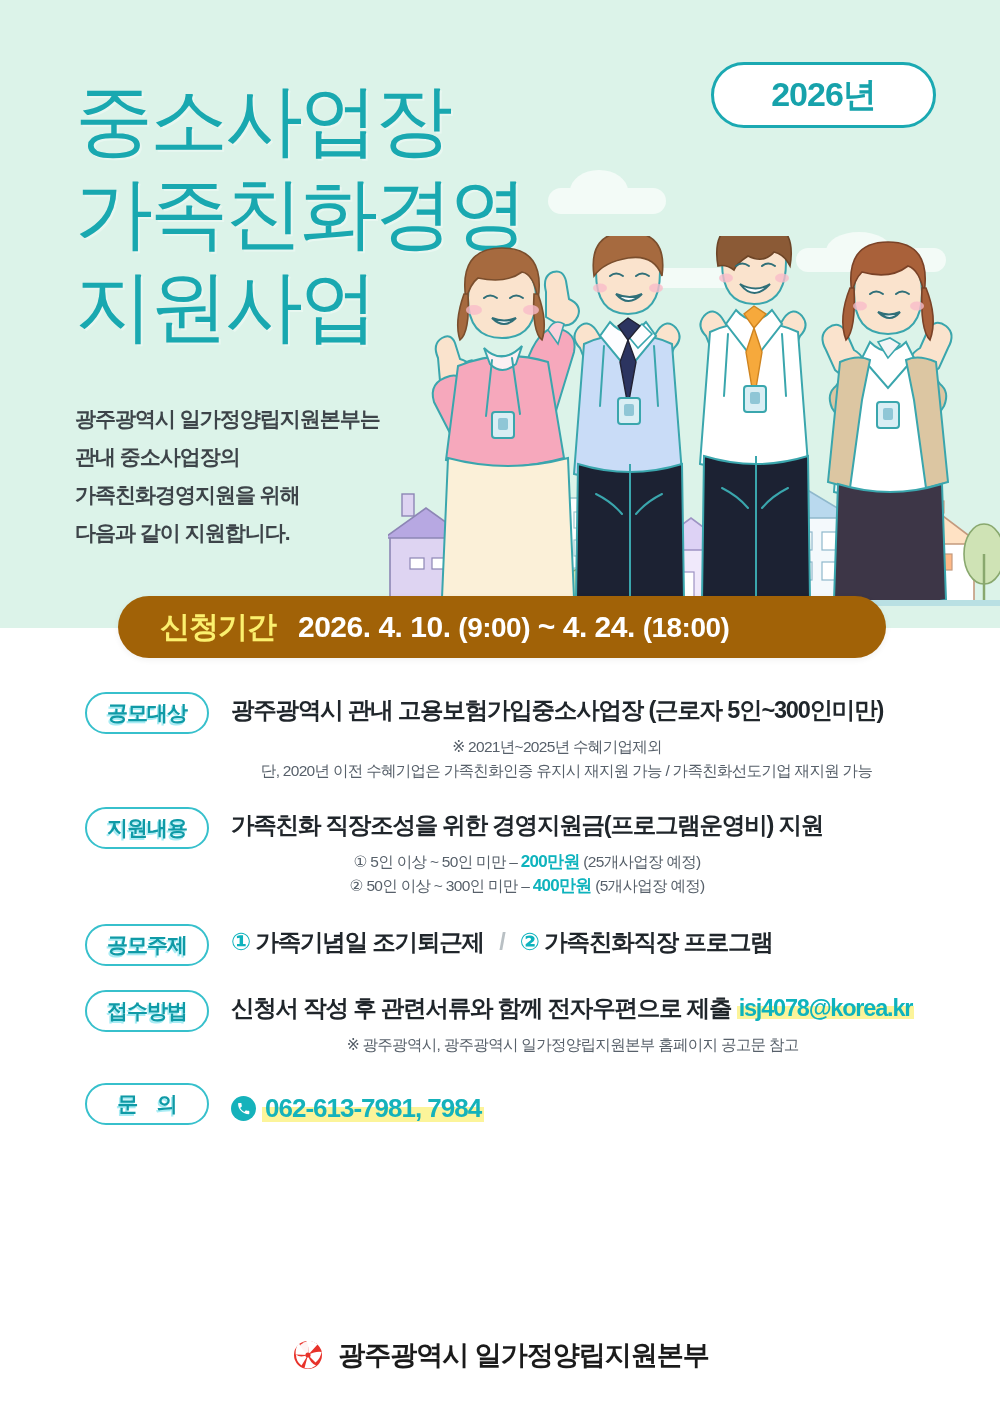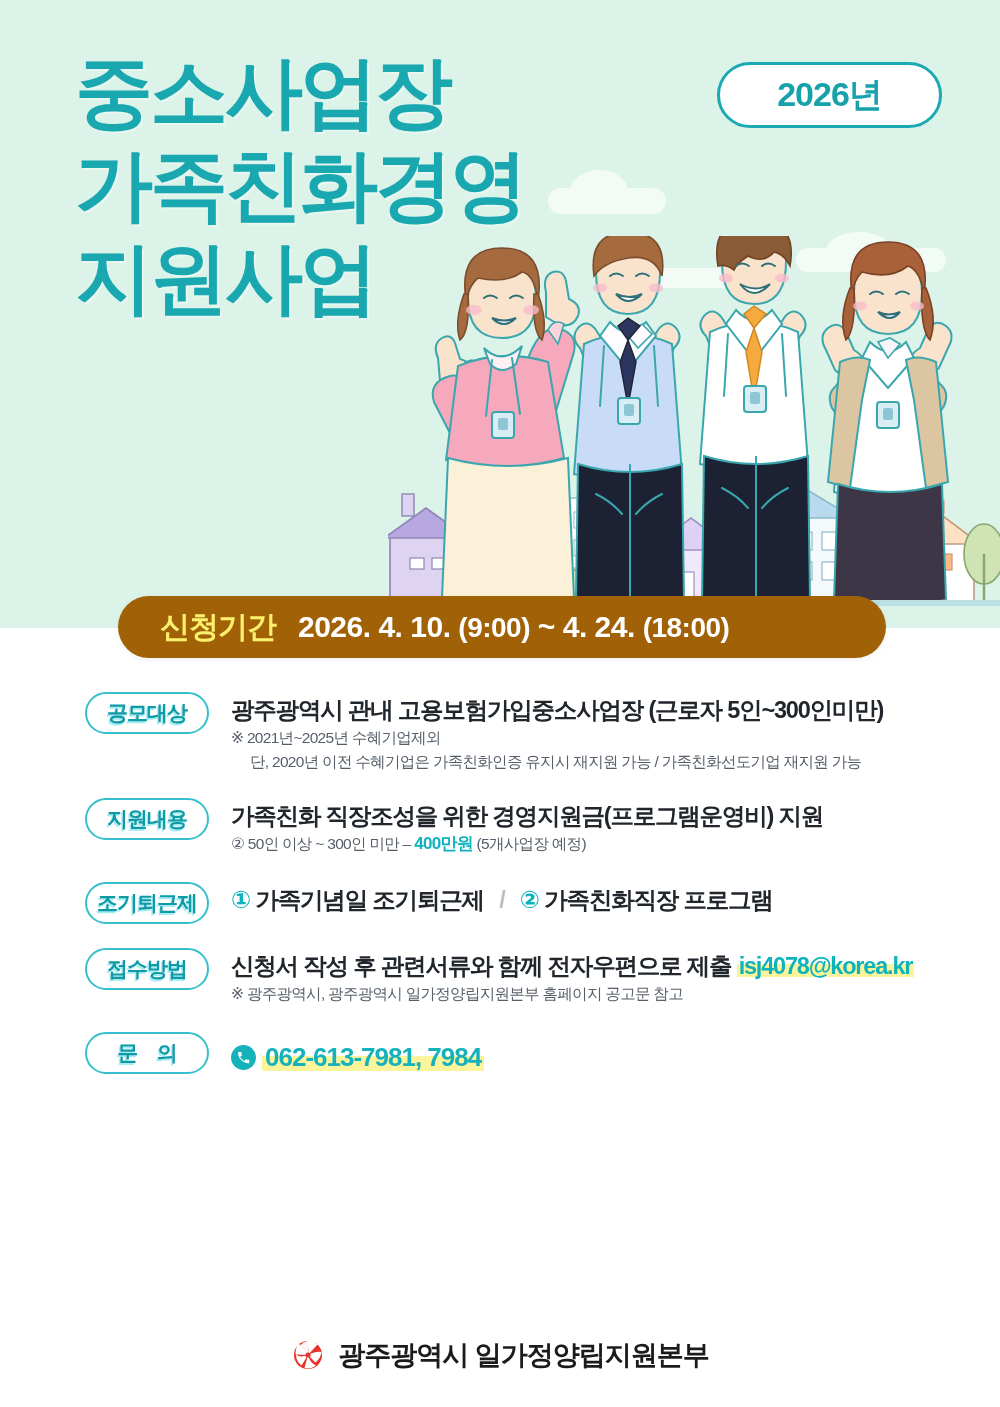--- a/index.html
+++ b/index.html
@@ -30,33 +30,33 @@
 
   .cloud { position: absolute; background: #f3fbf7; border-radius: 100px; }
   .cloud.c1 { width: 118px; height: 26px; left: 548px; top: 188px; }
   .cloud.c1:before { content:""; position:absolute; width:58px; height:42px; background:#f3fbf7; border-radius:50%; left:22px; top:-18px;}
   .cloud.c2 { width: 150px; height: 24px; left: 796px; top: 248px; }
   .cloud.c2:before { content:""; position:absolute; width:66px; height:38px; background:#f3fbf7; border-radius:50%; left:30px; top:-16px;}
   .cloud.c3 { width: 96px; height: 20px; left: 640px; top: 268px; }
 
   .hero-title {
     position: absolute;
-    left: 75px; top: 46px;
+    left: 75px; top: 74px;
     font-size: 78px;
     line-height: 93px;
-    font-weight: 700;
+    font-weight: 400;
     color: #19a8b0;
     letter-spacing: -3px;
     white-space: pre-line;
     text-shadow: 2px 2px 0 rgba(255,255,255,0.35);
   }
 
   .year-badge {
     position: absolute;
-    right: 58px; top: 62px;
+    right: 64px; top: 62px;
     width: 225px; height: 66px;
     border: 3px solid #1ba9b2;
     border-radius: 40px;
     background: #ffffff;
     display: flex; align-items: center; justify-content: center;
     font-size: 34px; font-weight: 700; color: #17a2ab;
     letter-spacing: -1px;
   }
 
   .hero-sub {
@@ -118,22 +118,23 @@
     background: linear-gradient(transparent 42%, #fcf49a 42%, #fcf49a 92%, transparent 92%);
     padding: 0 2px;
   }
   .circnum {
     display: inline-block;
     color: #0eb3bd; font-weight: 700; font-size: 24px;
   }
   .slash { color: #b9c0c4; padding: 0 10px; font-weight: 700; }
 
   .sec-note {
+    margin-top: 9px;
     font-size: 15.5px; line-height: 24px; color: #57606a;
-    letter-spacing: -0.7px; font-weight: 400;
+    letter-spacing: -0.7px; font-weight: 400; text-align: center;
   }
   .sec-note .indent { display: block; padding-left: 19px; }
   .sec-note .teal-b { color: #0eb3bd; font-weight: 700; font-size: 17px; }
 
   .sec-line2 {
     margin-top: 8px;
     font-size: 26px; font-weight: 700; letter-spacing: -1px;
     display: flex; align-items: center; gap: 6px;
   }
   .phone-ic {
@@ -168,20 +169,24 @@
     <div class="cloud c1"></div>
     <div class="cloud c2"></div>
     <div class="cloud c3"></div>
 
     <div class="hero-title">중소사업장
 가족친화경영
 지원사업</div>
 
     <div class="year-badge">2026년</div>
 
+    <div class="hero-sub">광주광역시 일가정양립지원본부는
+관내 중소사업장의
+가족친화경영지원을 위해
+다음과 같이 지원합니다.</div>
 
     <div class="illus">
       <svg width="612" height="392" viewBox="0 0 612 392" xmlns="http://www.w3.org/2000/svg">
         <defs>
           <style>
             .ln{fill:none;stroke:#3aa6ad;stroke-width:2;stroke-linecap:round;stroke-linejoin:round}
             .lnd{fill:none;stroke:#2f6f78;stroke-width:2;stroke-linecap:round;stroke-linejoin:round}
             .sk{fill:#fae3cd}
             .hair{fill:#a66a3f}
           </style>
@@ -355,29 +360,32 @@
           <span class="indent">단, 2020년 이전 수혜기업은 가족친화인증 유지시 재지원 가능 / 가족친화선도기업 재지원 가능</span>
         </div>
       </div>
     </div>
 
     <div class="section" style="margin-bottom:24px;">
       <div class="pill">지원내용</div>
       <div class="sec-body">
         <div class="sec-head">가족친화 직장조성을 위한 경영지원금(프로그램운영비) 지원</div>
         <div class="sec-note">
+          <span>
+            <span>① 5인 이상 ~ 50인 미만 – </span><span class="teal-b">200만원</span><span> (25개사업장 예정)</span>
+          </span>
           <span style="display:block">
             <span>② 50인 이상 ~ 300인 미만 – </span><span class="teal-b">400만원</span><span> (5개사업장 예정)</span>
           </span>
         </div>
       </div>
     </div>
 
     <div class="section" style="margin-bottom:22px;">
-      <div class="pill">조기퇴근제</div>
+      <div class="pill">공모주제</div>
       <div class="sec-body">
         <div class="sec-head">
           <span class="circnum">①</span>
           <span>가족기념일 조기퇴근제</span>
           <span class="slash">/</span>
           <span class="circnum">②</span>
           <span>가족친화직장 프로그램</span>
         </div>
       </div>
     </div>

